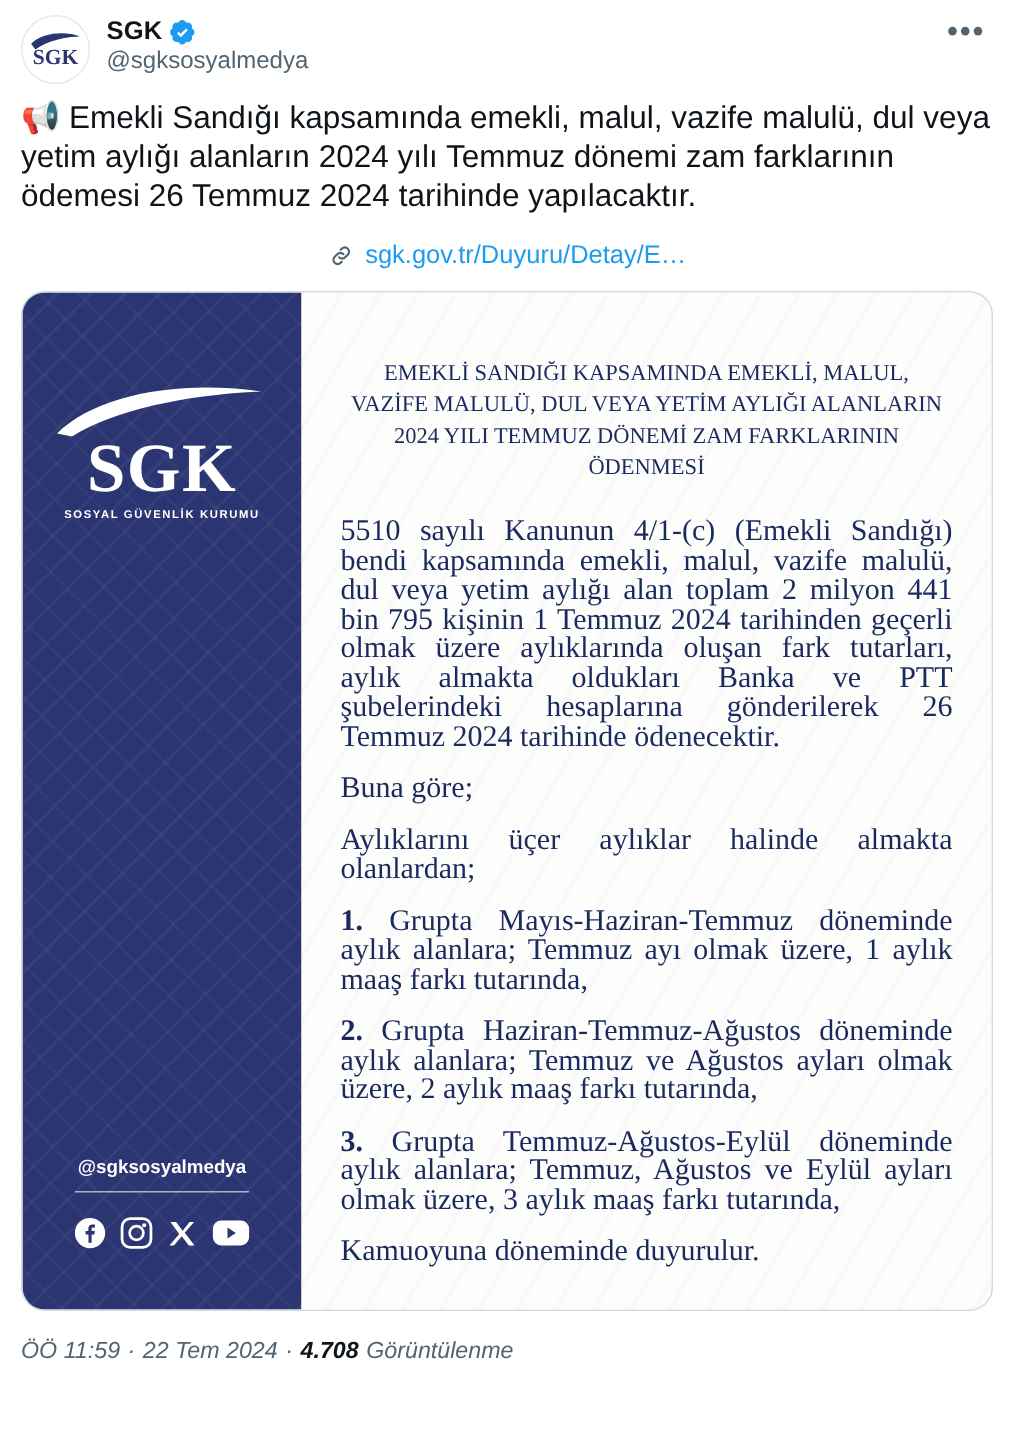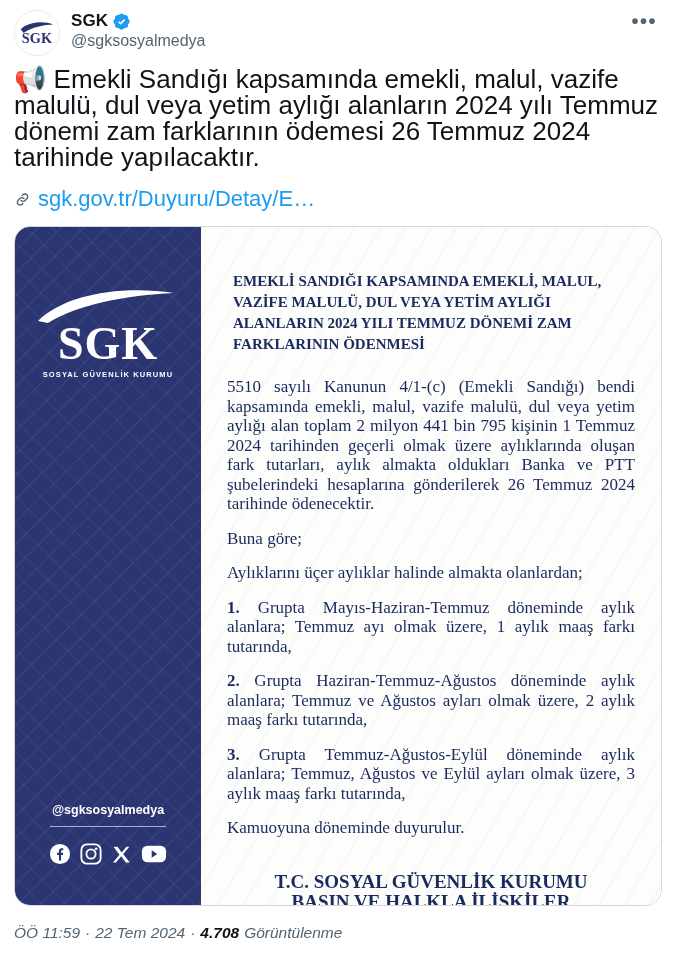--- a/index.html
+++ b/index.html
@@ -64,32 +64,33 @@
     margin-left: auto;
     color: #536471;
     font-size: 20px;
     line-height: 14px;
     letter-spacing: 1.5px;
     padding: 4px 6px;
     cursor: pointer;
     font-weight: bold;
   }
   .tweet-text {
-    font-size: 26px;
+    font-size: 21px;
     line-height: 26px;
     color: #0f1419;
     margin: 2px 0 16px 0;
     word-wrap: break-word;
   }
   .link-row {
     display: flex;
     align-items: center;
     gap: 7px;
     margin-bottom: 14px;
-    font-size: 22px;
+    font-size: 17px;
+    justify-content: center;
   }
   .link-url {
     color: #1d9bf0;
     text-decoration: none;
     cursor: pointer;
   }
   .link-icon { color: #536471; display: inline-flex; }
   .media-card {
     width: 648px;
     height: 680px;
@@ -175,30 +176,31 @@
   }
   .doc-right::before {
     content: "";
     position: absolute;
     inset: 0;
     background-image:
       repeating-linear-gradient(120deg, rgba(40,60,130,0.022) 0 3px, transparent 3px 22px);
     pointer-events: none;
   }
   .doc-title {
-    font-weight: bold;
+    text-align: center;
+    font-weight: normal;
     font-size: 15px;
     line-height: 21px;
     color: #1b2a5e;
     margin: 0 6px 22px 6px;
     position: relative;
     z-index: 1;
   }
   .doc-p {
-    font-size: 17px;
+    font-size: 20px;
     line-height: 19.5px;
     text-align: justify;
     margin: 0 0 15px 0;
     color: #1b2a5e;
     position: relative;
     z-index: 1;
   }
   .doc-p b { font-weight: bold; }
   .doc-footer {
     text-align: center;

